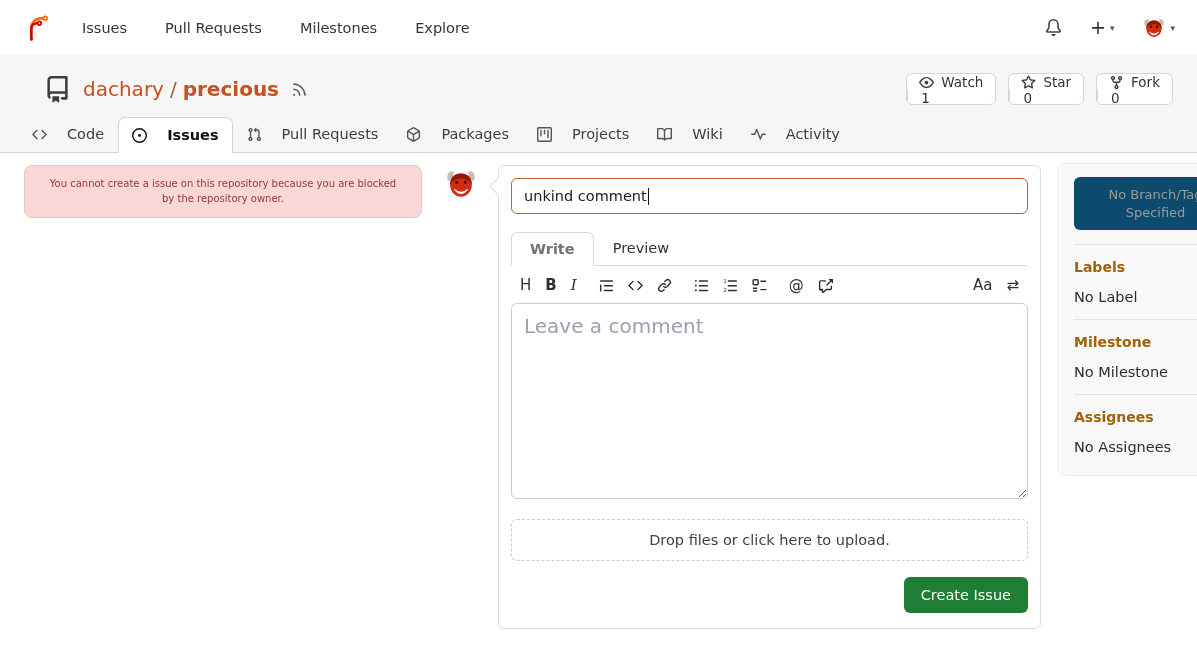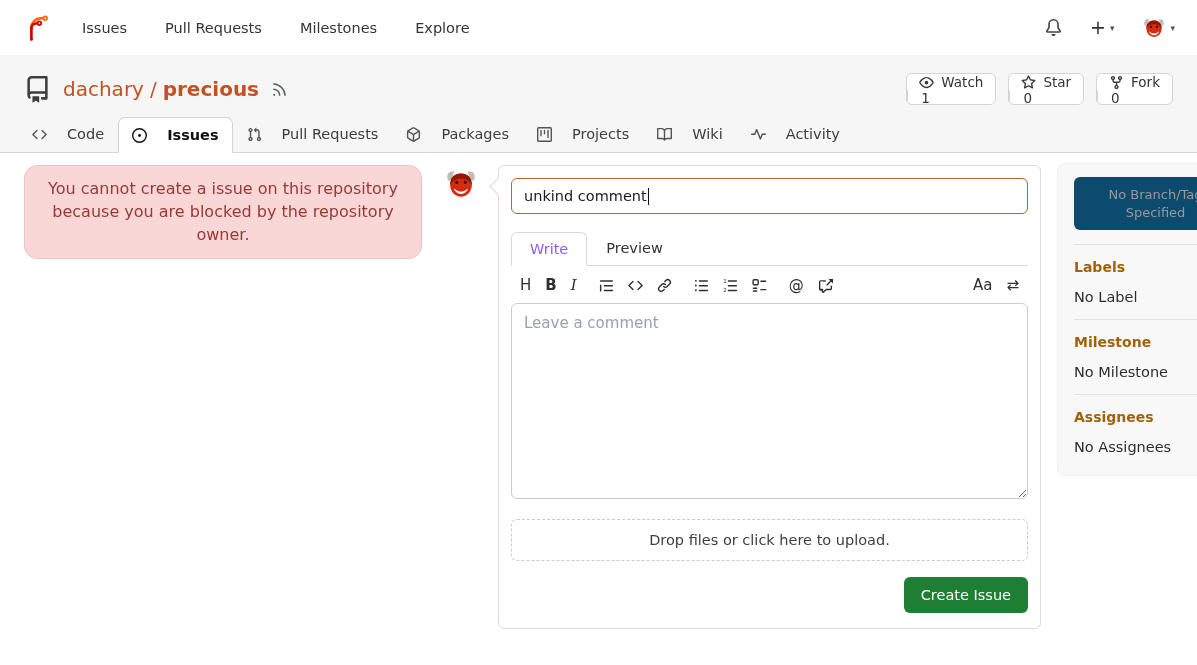--- a/index.html
+++ b/index.html
@@ -13,63 +13,63 @@
   .nav-links{display:flex;align-items:center;gap:38px;}
   .nav-link{font-size:14.5px;color:#353535;text-decoration:none;cursor:pointer;}
   .nav-right{margin-left:auto;display:flex;align-items:center;gap:28px;}
   .nav-ico{color:#444;display:flex;align-items:center;gap:4px;cursor:pointer;}
   .plus{font-size:19px;color:#333;line-height:1;}
   .caret{font-size:9px;color:#555;}
   .avatar-sm{width:24px;height:24px;}
 
   
   .repo-header{background:#f6f6f7;border-bottom:1px solid #d4d4d4;padding-top:16px;}
-  .repo-title-row{display:flex;align-items:center;padding:0 24px;height:36px;}
+  .repo-title-row{display:flex;align-items:center;padding:0 24px;height:36px;margin-left:20px;}
   .repo-book{color:#3d3d3d;margin-right:12px;}
   .repo-name{font-size:20px;color:#c4511f;}
   .repo-name a{color:#c4511f;text-decoration:none;cursor:pointer;}
   .repo-name .slash{margin:0 6px;color:#b3572f;}
   .repo-name .strong{font-weight:700;}
   .rss{color:#57606a;margin-left:12px;cursor:pointer;}
   .repo-actions{margin-left:auto;display:flex;gap:12px;}
   .seg-btn{display:flex;align-items:stretch;background:#fff;border:1px solid #d4d4d4;border-radius:6px;overflow:hidden;height:32px;cursor:pointer;flex-direction:column;}
   .seg-btn .main{display:flex;align-items:center;gap:7px;padding:0 12px;font-size:13.5px;color:#333;}
   .seg-btn .count{display:flex;align-items:center;padding:0 13px;font-size:13.5px;color:#333;border-left:1px solid #d4d4d4;}
   .seg-btn svg{color:#3d3d3d;}
   .repo-tabs{display:flex;align-items:flex-end;padding:0 18px;margin-top:9px;}
   .rtab{display:flex;align-items:center;gap:20px;padding:9px 13px;font-size:14.5px;color:#3d3d3d;cursor:pointer;border:1px solid transparent;}
   .rtab svg{color:#555;}
   .rtab.active{background:#fff;border:1px solid #d4d4d4;border-bottom-color:#fff;border-radius:7px 7px 0 0;margin-bottom:-1px;font-weight:700;color:#111;}
   .rtab.active svg{color:#111;}
 
   
   .content{display:flex;align-items:flex-start;padding:0 24px;}
-  .alert{width:398px;flex-shrink:0;margin-top:12px;background:#f9d7d7;border:1px solid #ecc3c3;border-radius:13px;
-    padding:11px 20px;color:#973937;font-size:16px;line-height:1.45;text-align:center;}
+  .alert{width:398px;flex-shrink:0;margin-top:12px;background:#f9d7d7;border:1px solid #ecc3c3;border-radius:8px;
+    padding:11px 20px;color:#973937;font-size:10px;line-height:1.45;text-align:center;}
   .poster-avatar{flex-shrink:0;margin-left:22px;margin-top:14px;width:34px;height:34px;}
   .form-card{position:relative;flex-shrink:0;margin-left:20px;margin-top:12px;width:543px;background:#fff;
     border:1px solid #dcdcdc;border-radius:6px;padding:12px;}
   .form-card::before{content:"";position:absolute;left:-7px;top:14px;width:12px;height:12px;background:#fff;
     border-left:1px solid #dcdcdc;border-bottom:1px solid #dcdcdc;transform:rotate(45deg);}
   .title-input{display:flex;align-items:center;height:36px;border:1px solid #c3602c;border-radius:6px;
     padding:0 12px;font-size:14.5px;color:#1b1b1b;background:#fff;cursor:text;}
   .caret-bar{display:inline-block;width:1px;height:17px;background:#111;margin-left:1px;}
   .write-tabs{display:flex;align-items:flex-end;margin-top:17px;border-bottom:1px solid #d9d9d9;}
   .wtab{padding:8px 18px;font-size:14.5px;color:#333;cursor:pointer;border:1px solid transparent;}
-  .wtab.active{font-weight:400;color:#8b5cf6;background:#fff;border:1px solid #d9d9d9;border-bottom-color:#fff;
+  .wtab.active{font-weight:700;color:#737373;background:#fff;border:1px solid #d9d9d9;border-bottom-color:#fff;
     border-radius:6px 6px 0 0;margin-bottom:-1px;}
   .md-toolbar{display:flex;align-items:center;padding:12px 2px 10px 2px;color:#2f2f2f;}
   .tb{background:none;border:none;padding:0;margin:0 7px;color:#2f2f2f;cursor:pointer;display:flex;align-items:center;font-family:inherit;}
   .tb.txt{font-size:15px;line-height:1;}
   .tb .bold{font-weight:700;}
   .tb .ital{font-style:italic;font-family:"DejaVu Serif","Liberation Serif",serif;}
   .tb-gap{width:8px;}
   .tb-right{margin-left:auto;display:flex;align-items:center;}
   .comment-area{width:100%;height:196px;border:1px solid #ccc;border-radius:6px;padding:10px 12px;
-    font-family:inherit;font-size:15px;color:#1b1b1b;resize:vertical;}
+    font-family:inherit;font-size:20px;color:#1b1b1b;resize:vertical;}
   .comment-area::placeholder{color:#9aa0b0;opacity:1;}
   .dropzone{margin-top:16px;border:1px dashed #ccc;border-radius:6px;height:42px;display:flex;align-items:center;
     justify-content:center;font-size:14.5px;color:#3f3f3f;cursor:pointer;}
   .submit-row{display:flex;justify-content:flex-end;margin-top:16px;padding-bottom:3px;}
   .create-btn{background:#1e7e34;color:#fff;border:none;border-radius:6px;padding:10px 17px;font-size:14.5px;
     font-family:inherit;cursor:pointer;}
 
   
   .side-card{flex-shrink:0;margin-left:16px;margin-top:10px;width:197px;background:#f8f8f8;border:1px solid #efefef;
     border-radius:8px;padding:13px 16px 20px 16px;}

